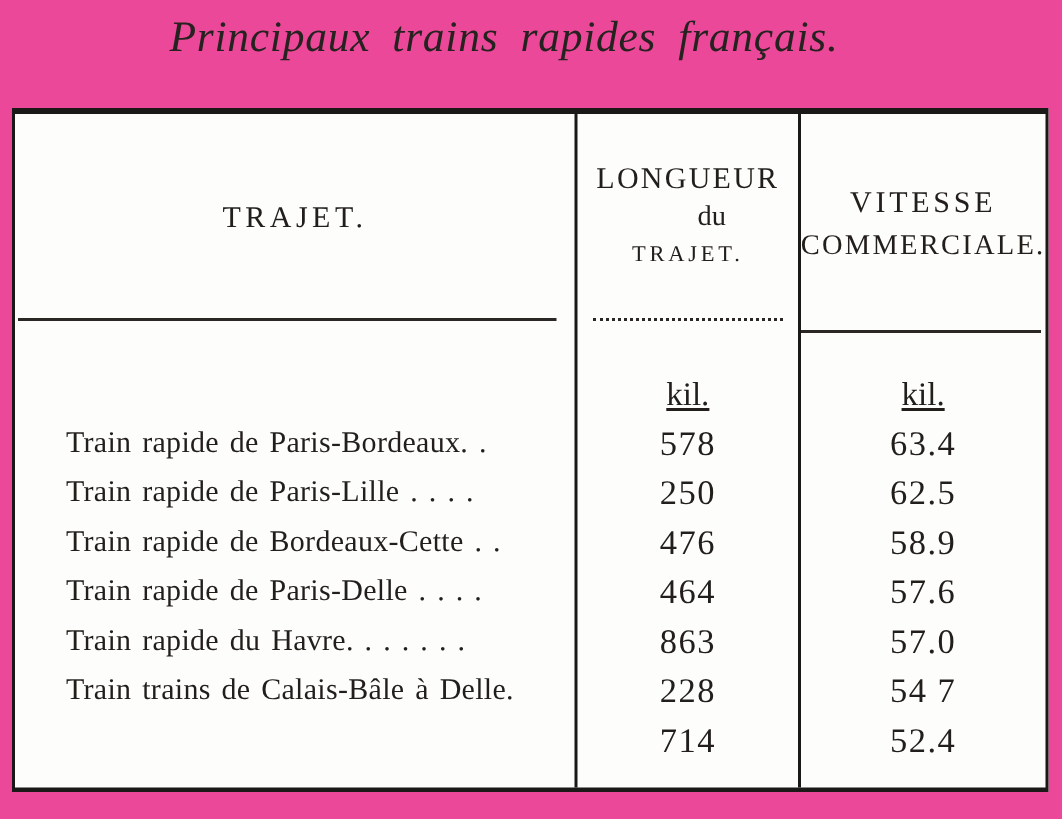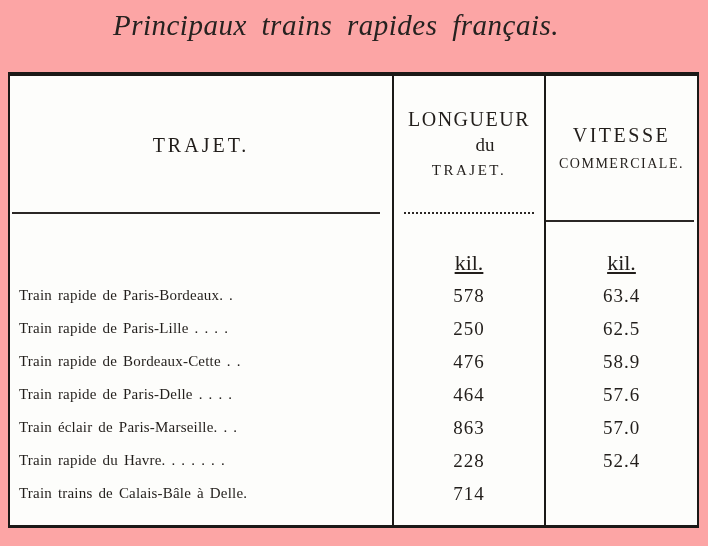--- a/index.html
+++ b/index.html
@@ -1,19 +1,19 @@
 <!DOCTYPE html>
 <html><head>
 <meta charset="utf-8">
 <style>
   html, body { margin:0; padding:0; }
   .page {
     position:relative;
     width:708px; height:546px;
-    background:#fca5a5;
+    background:#ec4899;
     font-family:"Liberation Serif", serif;
     color:#221e1b;
     overflow:hidden;
   }
   .title {
     position:absolute; top:9px; left:-18px; width:708px;
     text-align:center;
     font-style:italic;
     font-size:29px;
     letter-spacing:0.5px;
@@ -48,41 +48,41 @@
   }
   .col-trajet .hdr::after   { left:2px;  right:12px; }
   .col-longueur .hdr::after { left:10px; right:10px; border-bottom-style:dotted; color:#444; }
   .col-vitesse .hdr::after  { left:0;    right:3px; }
 
   .h-trajet    { font-size:20px; letter-spacing:3px; }
   .h-long-1    { font-size:20px; letter-spacing:1.5px; line-height:26px; }
   .h-long-2    { font-size:19px; line-height:25px;margin-left:32px; }
   .h-long-3    { font-size:15px; letter-spacing:2.5px; line-height:27px; }
   .h-vit-1     { font-size:20px; letter-spacing:2.5px; line-height:30px;text-align:center; }
-  .h-vit-2     { font-size:14px; letter-spacing:1.5px; line-height:28px; }
+  .h-vit-2     { font-size:19px; letter-spacing:1.5px; line-height:28px; }
 
   .units {
     display:flex; align-items:flex-end; justify-content:center;
     font-size:22px; padding-bottom:3px;text-decoration:underline;
   }
   .col-trajet .units, .col-longueur .units { height:62px; }
   .col-vitesse .units { height:54px; }
 
   .row-label {
     height:33px; line-height:33px;
-    padding-left:9px;
-    font-size:15px;
+    padding-left:34px;
+    font-size:20px;
     letter-spacing:0.2px;
     word-spacing:2px;
     white-space:nowrap; overflow:hidden;
   }
   .row-num {
     height:33px; line-height:33px;
     text-align:center;
-    font-size:19px;
+    font-size:23px;
     letter-spacing:1px;
   }
 </style>
 </head>
 <body>
 
 <div class="page">
 
   <div class="title">Principaux trains rapides français.</div>
 
@@ -91,21 +91,20 @@
     <div class="col col-trajet">
       <div class="hdr">
         <span class="h-trajet">TRAJET.</span>
       </div>
       <div class="units"></div>
       <div>
         <div class="row-label">Train rapide de Paris-Bordeaux. .</div>
         <div class="row-label">Train rapide de Paris-Lille . . . .</div>
         <div class="row-label">Train rapide de Bordeaux-Cette . .</div>
         <div class="row-label">Train rapide de Paris-Delle . . . .</div>
-        <div class="row-label">Train éclair de Paris-Marseille. . .</div>
         <div class="row-label">Train rapide du Havre. . . . . . .</div>
         <div class="row-label">Train trains de Calais-Bâle à Delle.</div>
       </div>
     </div>
 
     <div class="col col-longueur">
       <div class="hdr">
         <span class="h-long-1">LONGUEUR</span>
         <span class="h-long-2">du</span>
         <span class="h-long-3">TRAJET.</span>
@@ -127,18 +126,19 @@
         <span class="h-vit-1">VITESSE</span>
         <span class="h-vit-2">COMMERCIALE.</span>
       </div>
       <div class="units">kil.</div>
       <div>
         <div class="row-num">63.4</div>
         <div class="row-num">62.5</div>
         <div class="row-num">58.9</div>
         <div class="row-num">57.6</div>
         <div class="row-num">57.0</div>
+        <div class="row-num">54 7</div>
         <div class="row-num">52.4</div>
       </div>
     </div>
 
   </div>
 </div>
 
 </body></html>

